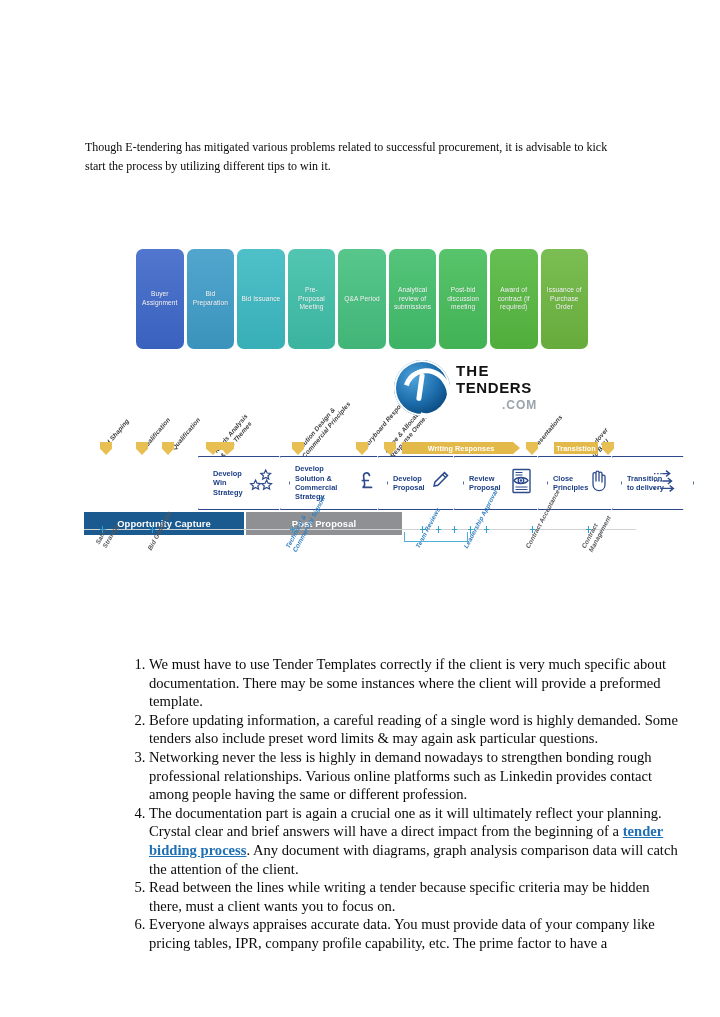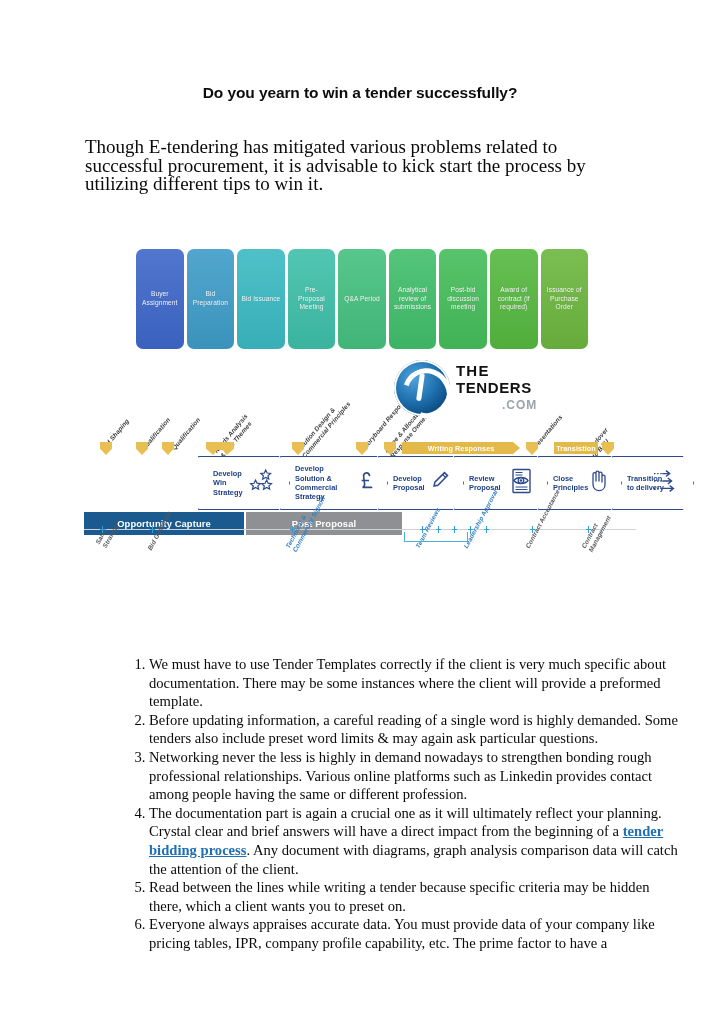--- a/index.html
+++ b/index.html
@@ -6,21 +6,21 @@
   body{width:720px;height:1017px;position:relative;overflow:hidden;
        font-family:"Liberation Serif", serif;color:#000;}
   .page{position:absolute;inset:0;background:#fff;}
 
   
   .doc-title{position:absolute;left:0;right:0;top:84px;text-align:center;
       font-family:"Liberation Sans", sans-serif;font-weight:bold;font-size:15.5px;
       letter-spacing:-0.1px;color:#0d0d0d;}
 
   
-  .para{position:absolute;left:85px;width:536px;font-size:19px;line-height:18.6px;
+  .para{position:absolute;left:85px;width:536px;font-size:12px;line-height:18.6px;
         color:#0a0a0a;text-align:left;}
   .para.p1{top:138px;}
   .para.p2{top:190px;}
 
   
   .blocks-wrap{position:absolute;left:136px;top:249px;width:452px;height:100px;
       background:#fdfdfd;display:flex;gap:3px;}
   .blk{flex:1 1 0;border-radius:7px;position:relative;display:flex;
        align-items:center;justify-content:center;overflow:hidden;}
   .blk span{display:block;text-align:center;color:#ffffff;
@@ -110,21 +110,20 @@
   ol.tips{position:absolute;left:104px;top:648px;width:535px;margin:7px;padding:0 0 0 38px;
       font-size:14.6px;line-height:18.6px;color:#0a0a0a;}
   ol.tips li{margin:0;padding:0;text-align:left;}
   a.inline-link{color:#1f6fb5;font-weight:bold;text-decoration:underline;}
 </style>
 </head>
 <body>
 
 <div class="page">
 
-  <div class="doc-title">Do you yearn to win a tender successfully?</div>
 
   <div class="para p1">Though E-tendering has mitigated various problems related to successful procurement, it is advisable to kick start the process by utilizing different tips to win it.</div>
 
   <div class="blocks-wrap" id="blocks">
       <div class="blk b0" style="background: rgb(61, 103, 201);">
         <span style="white-space: pre-line;">Buyer
 Assignment</span>
       </div>
       <div class="blk b1" style="background: rgb(62, 156, 200);">
         <span style="white-space: pre-line;">Bid
@@ -301,17 +300,17 @@
         <div class="cross" style="left: 400px; top: 170px;"></div>
         <div class="bracket" style="left: 320px; top: 176px; width: 62px;"></div>
       </div>
   </div>
 
   <ol class="tips" id="tips">
       <li>We must have to use Tender Templates correctly if the client is very much specific about documentation. There may be some instances where the client will provide a preformed template.</li>
       <li>Before updating information, a careful reading of a single word is highly demanded. Some tenders also include preset word limits &amp; may again ask particular questions.</li>
       <li>Networking never the less is highly in demand nowadays to strengthen bonding rough professional relationships. Various online platforms such as Linkedin provides contact among people having the same or different profession.</li>
       <li>The documentation part is again a crucial one as it will ultimately reflect your planning. Crystal clear and brief answers will have a direct impact from the beginning of a <a class="inline-link" href="#">tender bidding process</a>. Any document with diagrams, graph analysis comparison data will catch the attention of the client.</li>
-      <li>Read between the lines while writing a tender because specific criteria may be hidden there, which a client wants you to preset on.</li>
+      <li>Read between the lines while writing a tender because specific criteria may be hidden there, must a client wants you to focus on.</li>
       <li>Everyone always appraises accurate data. You must provide data of your company like pricing tables, IPR, company profile capability, etc. The prime factor to have a</li>
     </ol>
 
 </div>
 
 </body></html>

